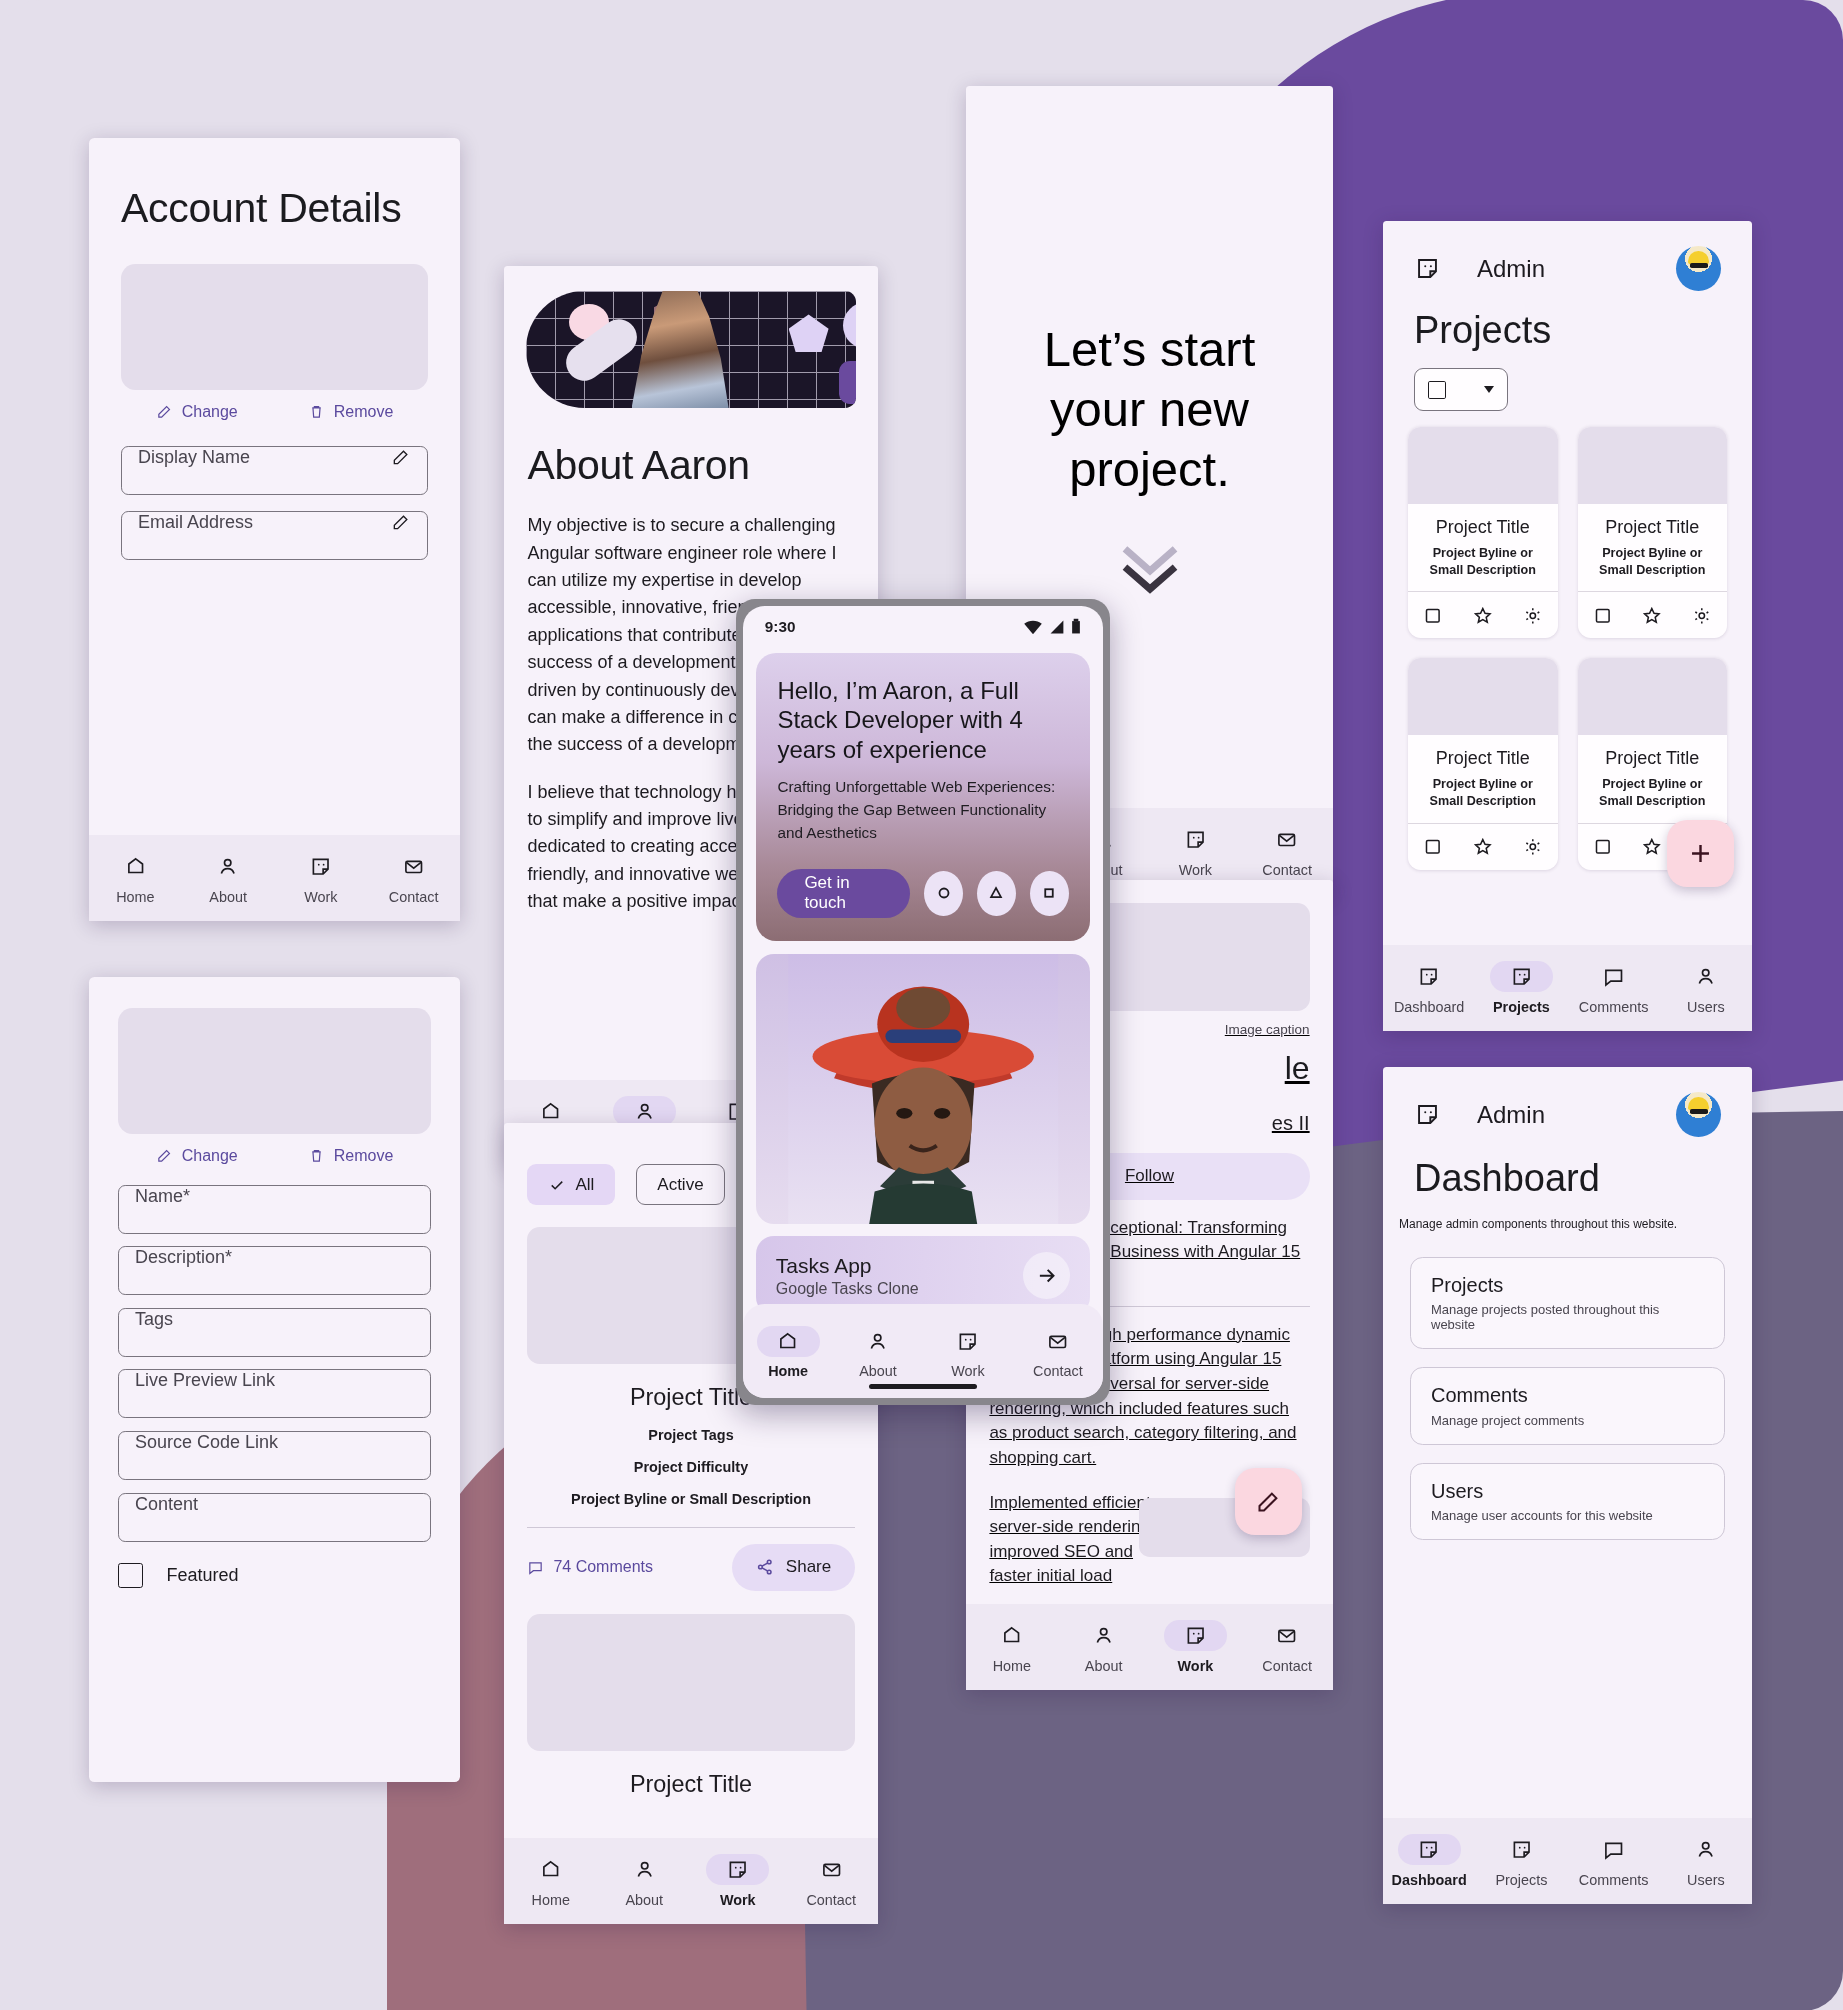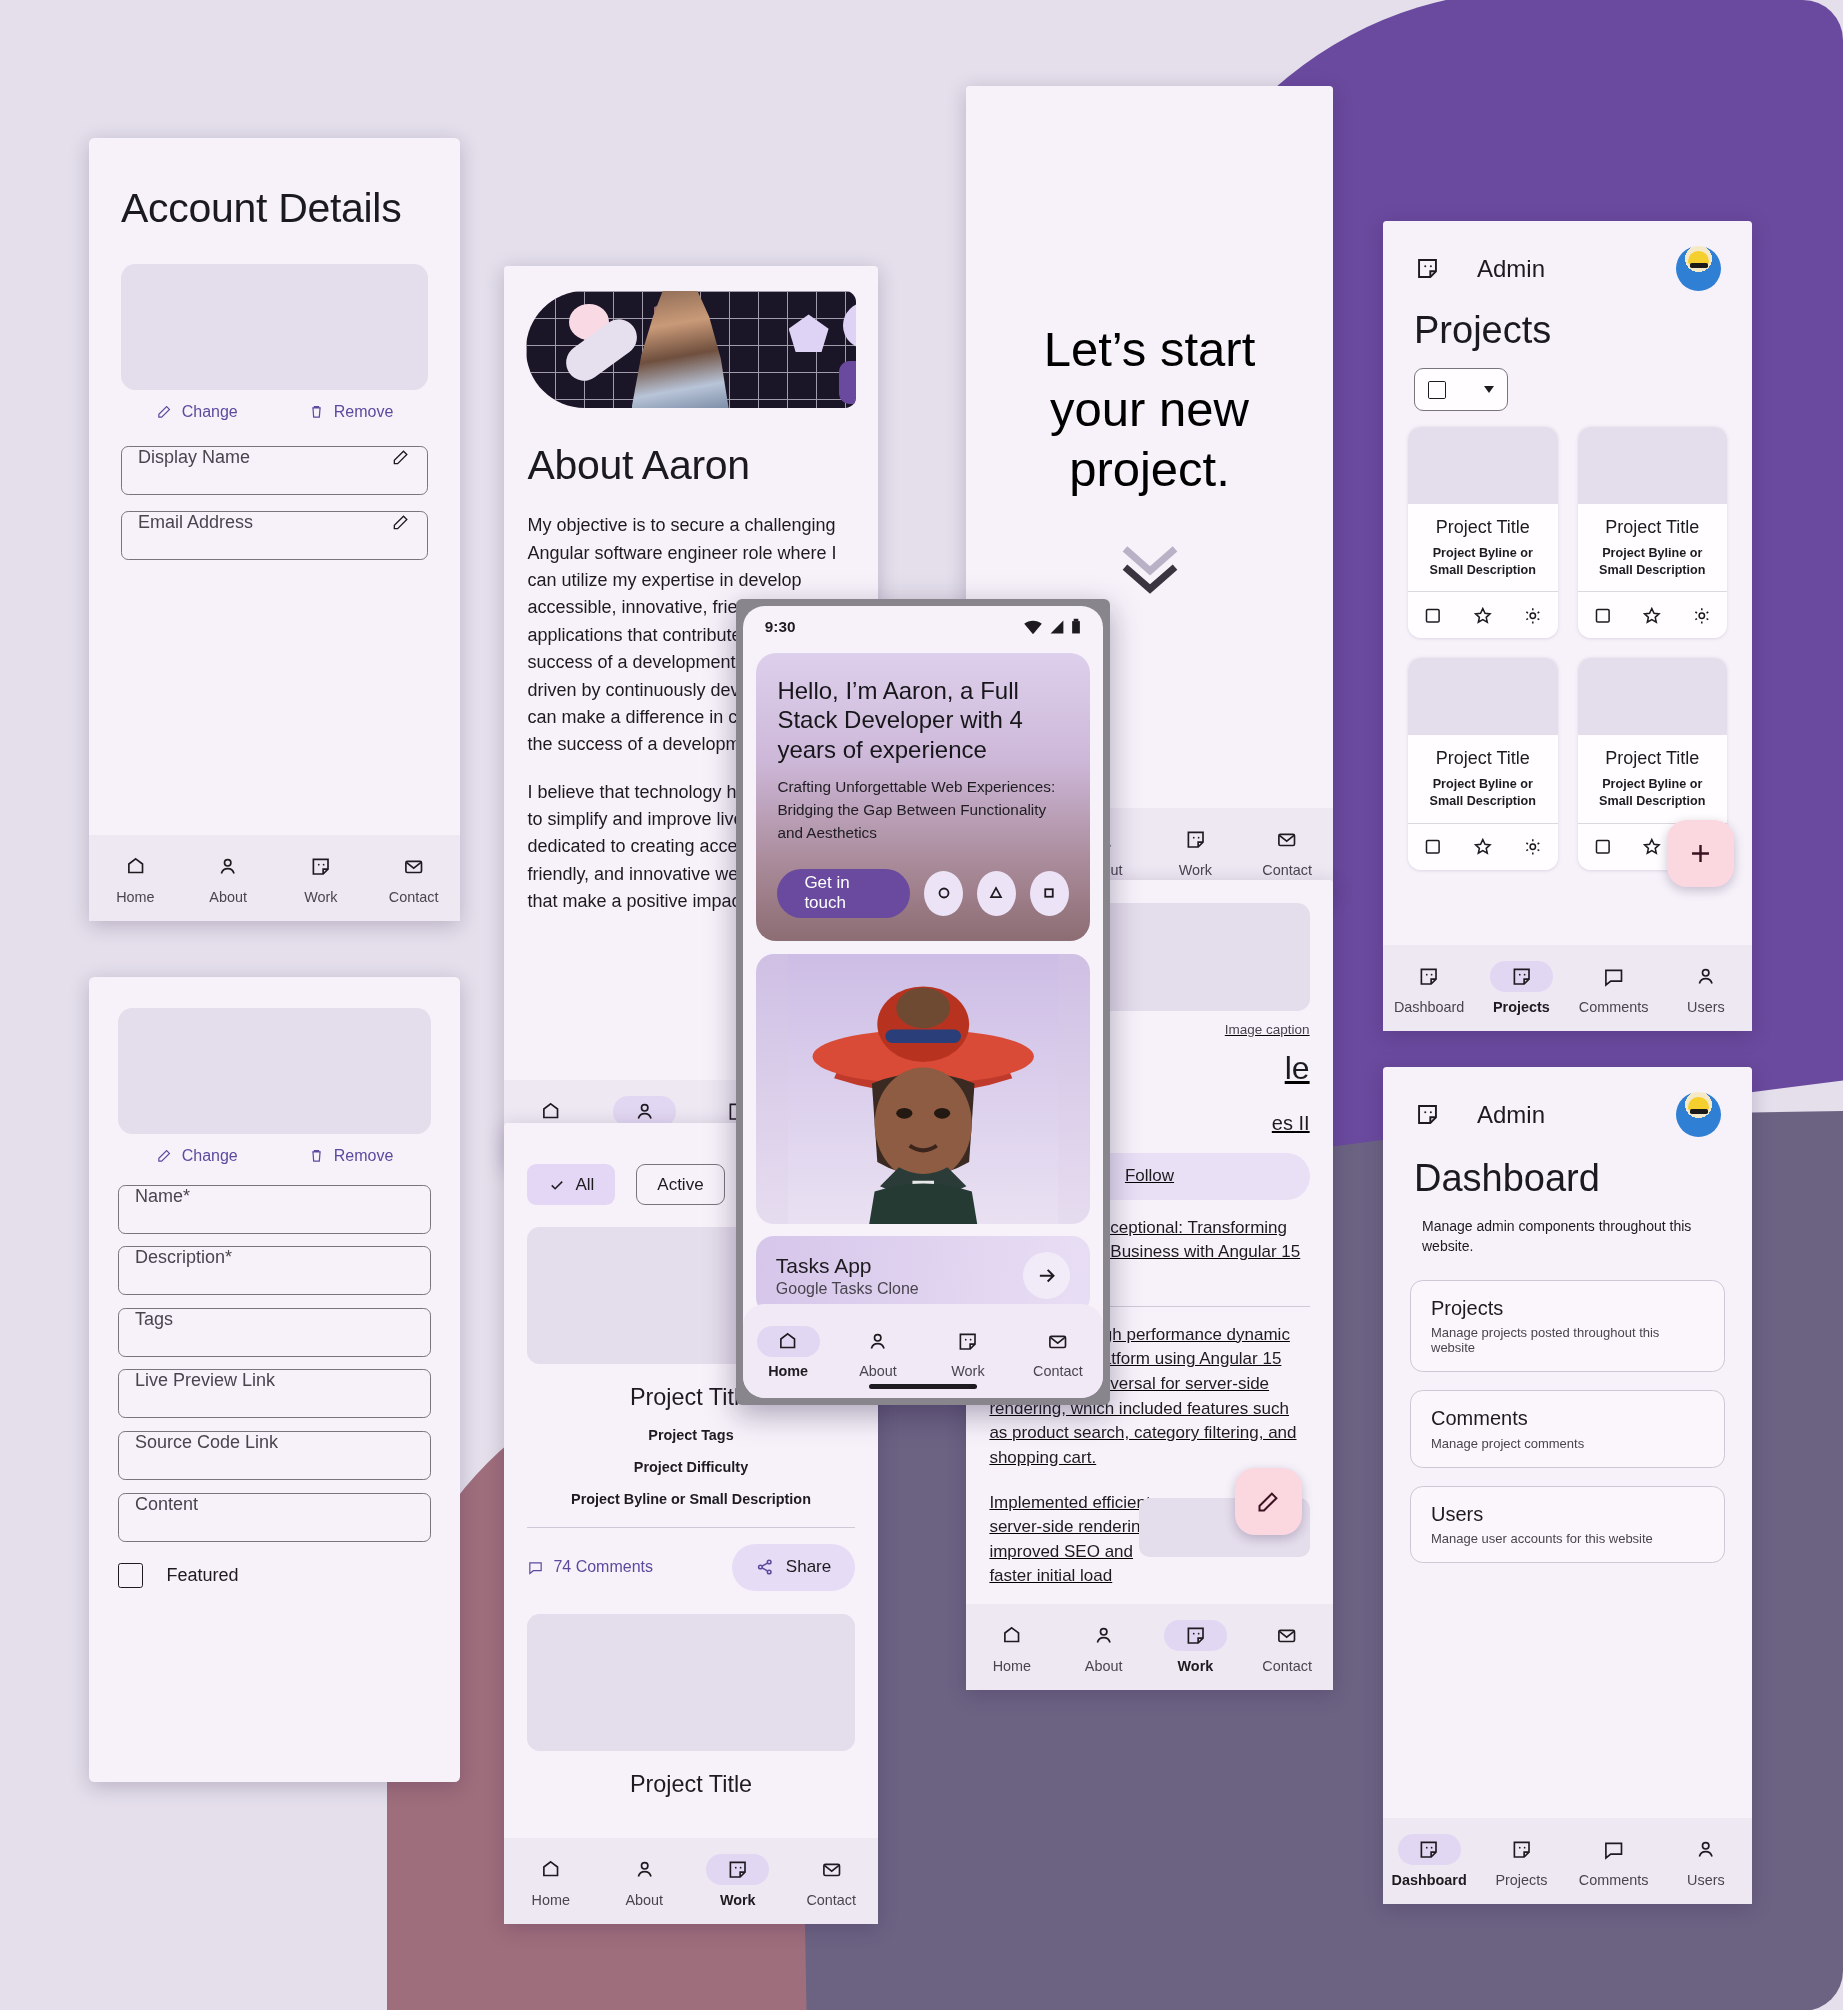--- a/index.html
+++ b/index.html
@@ -140,21 +140,21 @@
 
   
   #card-admin-projects { left:1383px; top:221px; width:369px; height:810px; border-radius:3.6px; }
 
   
   #card-admin-dash { left:1383px; top:1067px; width:369px; height:837px; border-radius:3.6px; }
 
   
   #phone {
     position:absolute; left:736px; top:599px; width:374px; height:806px;
-    background:#88868c; border-radius:6px; padding:7.2px;
+    background:#88868c; border-radius:19px; padding:7.2px;
     box-shadow:0 9px 31px rgba(30,15,60,.35);
   }
   #phone .screen {
     width:100%; height:100%; background:#f7f2fa; border-radius:21.6px;
     overflow:hidden; position:relative;
   }
   .statusbar { height:41px; display:flex; align-items:center; justify-content:space-between; padding:0 21.6px; font-size:15.3px; font-weight:700; color:#1d1b20; }
   .hero {
     margin:5.4px 12.6px 0; border-radius:20px; padding:23.4px 21.6px 23.4px;
     background:linear-gradient(180deg,#ddd0ec 0%, #cdb7d8 38%, #a78896 75%, #8c6d73 100%);
@@ -775,21 +775,21 @@
     <svg viewBox="0 0 24 24" style="width:27px;height:27px;stroke:#1d1b20;fill:none;stroke-width:1.7">
         <path d="M4.5 4.5h15v10l-5 5h-10z"></path>
         <path d="M19.5 14.5h-5v5"></path>
         <circle cx="10" cy="10" r=".9" fill="#1d1b20" stroke="none"></circle>
         <circle cx="15" cy="10" r=".9" fill="#1d1b20" stroke="none"></circle>
       </svg>
     <div class="nm">Admin</div>
     <div class="adm-avatar"></div>
   </div>
   <div style="padding:20px 31px 0; font-size:38px; color:#1b1b1f;">Dashboard</div>
-  <div class="body" style="padding:16px 39px 0; font-size:14px;">Manage admin components throughout this website.</div>
+  <div class="body" style="padding:16px 16px 0; font-size:12px;">Manage admin components throughout this website.</div>
 
   <div style="padding:23.4px 27px 0; display:flex; flex-direction:column; gap:18px;">
     <div class="dcard">
       <div class="t">Projects</div>
       <div class="s">Manage projects posted throughout this website</div>
     </div>
     <div class="dcard">
       <div class="t">Comments</div>
       <div class="s">Manage project comments</div>
     </div>

